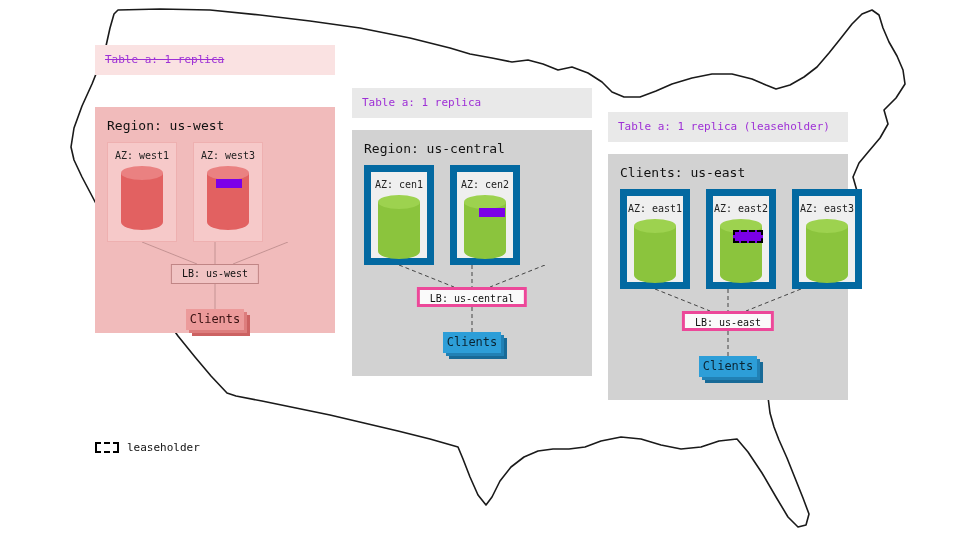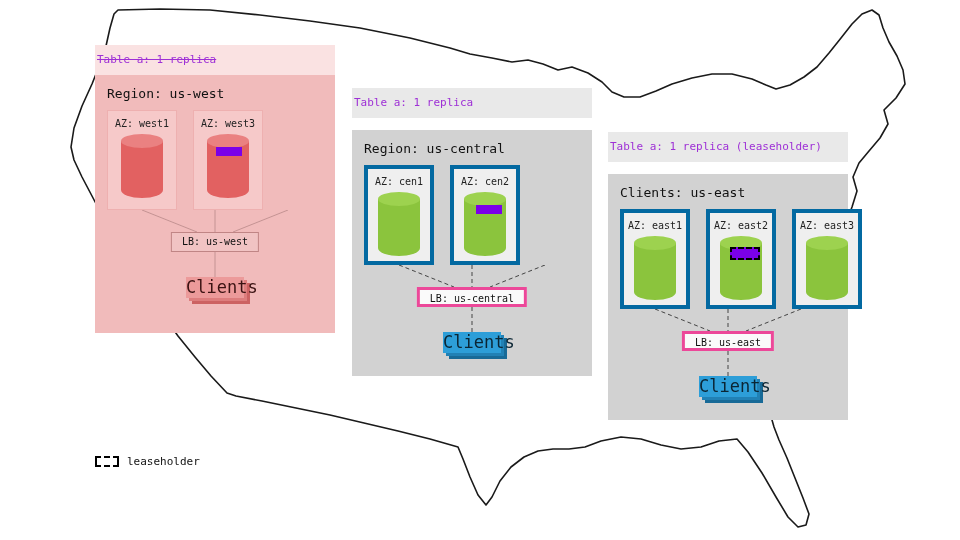--- a/index.html
+++ b/index.html
@@ -2,66 +2,66 @@
 <html><head>
 <meta charset="utf-8">
 <style>
   * { box-sizing: border-box; margin: 0; padding: 0; }
   html, body { width: 960px; height: 540px; background: #ffffff; overflow: hidden; }
   body { position: relative; font-family: "DejaVu Sans Mono", "Liberation Mono", monospace; }
 
   #map { position: absolute; left: 0; top: 0; width: 960px; height: 540px; }
 
   .panel { position: absolute; width: 240px; height: 288px; }
-  .panel .hdr { height: 30px; line-height: 30px; padding-left: 2px; font-size: 11px; white-space: nowrap; overflow: hidden; }
+  .panel .hdr { height: 30px; line-height: 30px; padding-left: 10px; font-size: 11px; white-space: nowrap; overflow: hidden; }
   .panel .pbody { position: absolute; top: 30px; left: 0; right: 0; bottom: 0; }
   .region-title { position: absolute; top: 11px; left: 12px; font-size: 13px; color: #111; }
 
   .az-row { position: absolute; top: 35px; left: 12px; display: flex; gap: 16px; }
   .az { width: 70px; height: 100px; position: relative; }
   .az-label { text-align: center; font-size: 10px; padding-top: 7px; color: #222; }
   .cyl { display: block; margin: 4px auto 0 auto; }
 
   .marker { position: absolute; left: 22px; top: 36px; width: 26px; height: 9px; background: #7b00e8; }
   .marker.lease { left: 20px; top: 34px; width: 30px; height: 13px; border: 2px dashed #000; }
 
   .conn { position: absolute; left: 0; }
   .conn1 { top: 135px; }
   .conn2 { top: 177px; }
 
   .lb { position: absolute; top: 157px; left: 50%; transform: translateX(-50%); height: 20px; line-height: 18px;
         padding: 0 10px; font-size: 10px; white-space: nowrap; text-align: left; color: #111; }
   .clients { position: absolute; top: 202px; left: 50%; transform: translateX(-50%); width: 58px; height: 21px;
-        line-height: 21px; text-align: center; font-size: 17px; }
+        line-height: 21px; text-align: center; font-size: 12px; }
 
   
   .west .hdr { background: #fae2e2; color: #9e30d6; text-decoration: line-through; }
-  .west .pbody { background: #f1bbbb; }
+  .west .pbody { background: #f1bbbb; margin-top: 32px; }
   .west .az { background: #f6c9c9; border: 1px solid #eeb0b0; }
   .west .cyl path { fill: #e26161; }
   .west .cyl ellipse { fill: #ea8181; }
   .west .conn line { stroke: #c49393; stroke-width: 1; }
   .west .lb { background: #f1c3c3; border: 1px solid #c08585; }
   .west .clients { background: #ec9a9a; color: #3a1212; box-shadow: 3px 3px 0 #dd7d7d, 6px 6px 0 #cc6262; }
 
   
   .grayp .hdr { background: #e9e9e9; color: #9e30d6; }
   .grayp .pbody { background: #d2d2d2; margin-top: 12px; }
-  .grayp .az { background: #efefef; border: 4px solid #0369a1; }
+  .grayp .az { background: #efefef; border: 7px solid #0369a1; }
   .grayp .cyl path { fill: #8bc43d; }
   .grayp .cyl ellipse { fill: #9dd24f; }
   .grayp .conn line { stroke: #444; stroke-width: 1; stroke-dasharray: 4 3; }
   .grayp .lb { background: #fafafa; border: 3px solid #ec4899; }
   .grayp .clients { background: #2d9ed8; color: #0b2533; box-shadow: 3px 3px 0 #2181b5, 6px 6px 0 #186a97; }
 
   #panel-west { left: 95px; top: 45px; }
   #panel-central { left: 352px; top: 88px; }
-  #panel-east { left: 608px; top: 132px; }
+  #panel-east { left: 608px; top: 112px; }
 
-  #legend { position: absolute; left: 95px; top: 455px; display: flex; align-items: center; }
+  #legend { position: absolute; left: 95px; top: 441px; display: flex; align-items: center; }
   #legend .swatch { display: inline-block; width: 24px; height: 11px; background: #fff; border: 2px dashed #000; margin-right: 8px; }
   #legend .legend-label { font-size: 11px; color: #111; }
 </style>
 </head>
 <body>
 
 <svg id="map" viewBox="0 0 960 540">
   <path fill="none" stroke="#1a1a1a" stroke-width="1.6" stroke-linejoin="round" d="M118 10 L160 9 L210 10 L260 15 L310 21 L360 28 L410 38 L450 48 L470 54
        L492 58 L512 62 L528 60 L543 64 L558 70 L572 67 L588 73 L602 82 L612 92 L624 97 L640 97 L656 91 L672 84 L692 78 L712 74 L732 74 L752 79 L766 85 L776 89
        L790 85 L804 77 L817 67 L829 53 L841 38 L852 24 L862 14 L872 10 L879 15 L883 28 L889 42 L897 56 L903 70 L905 84

